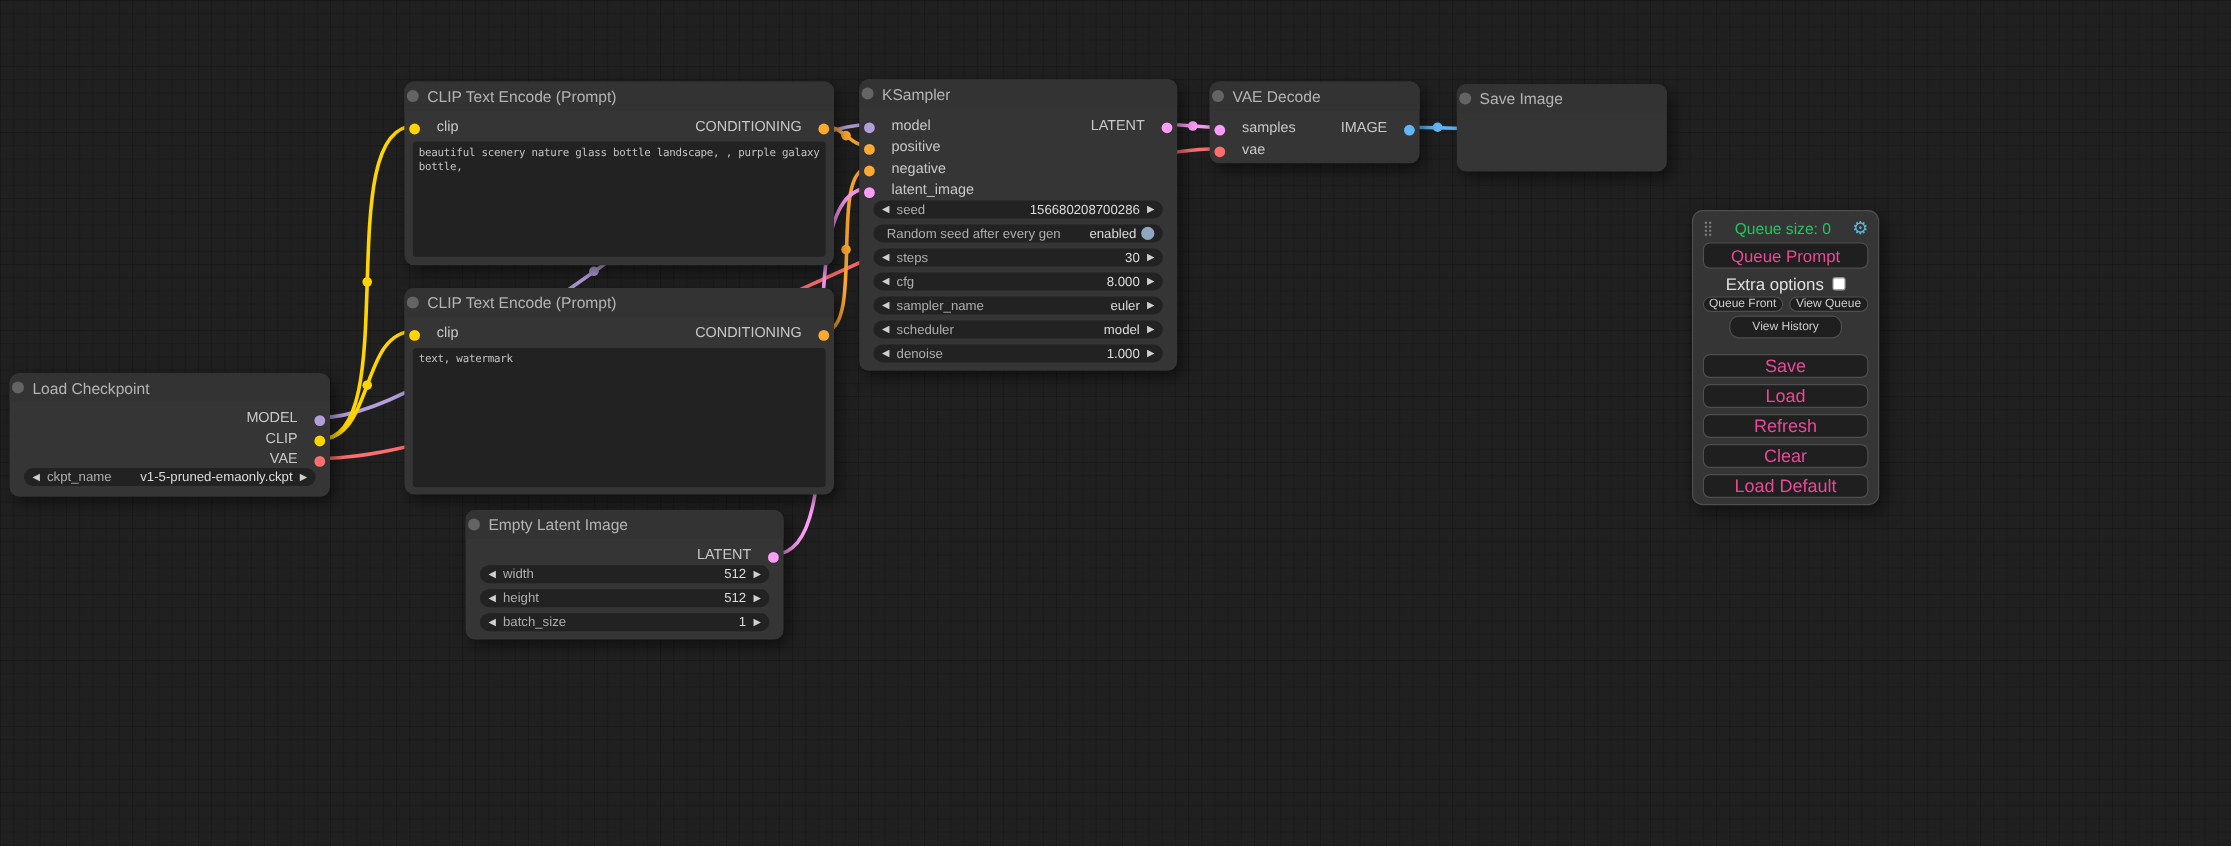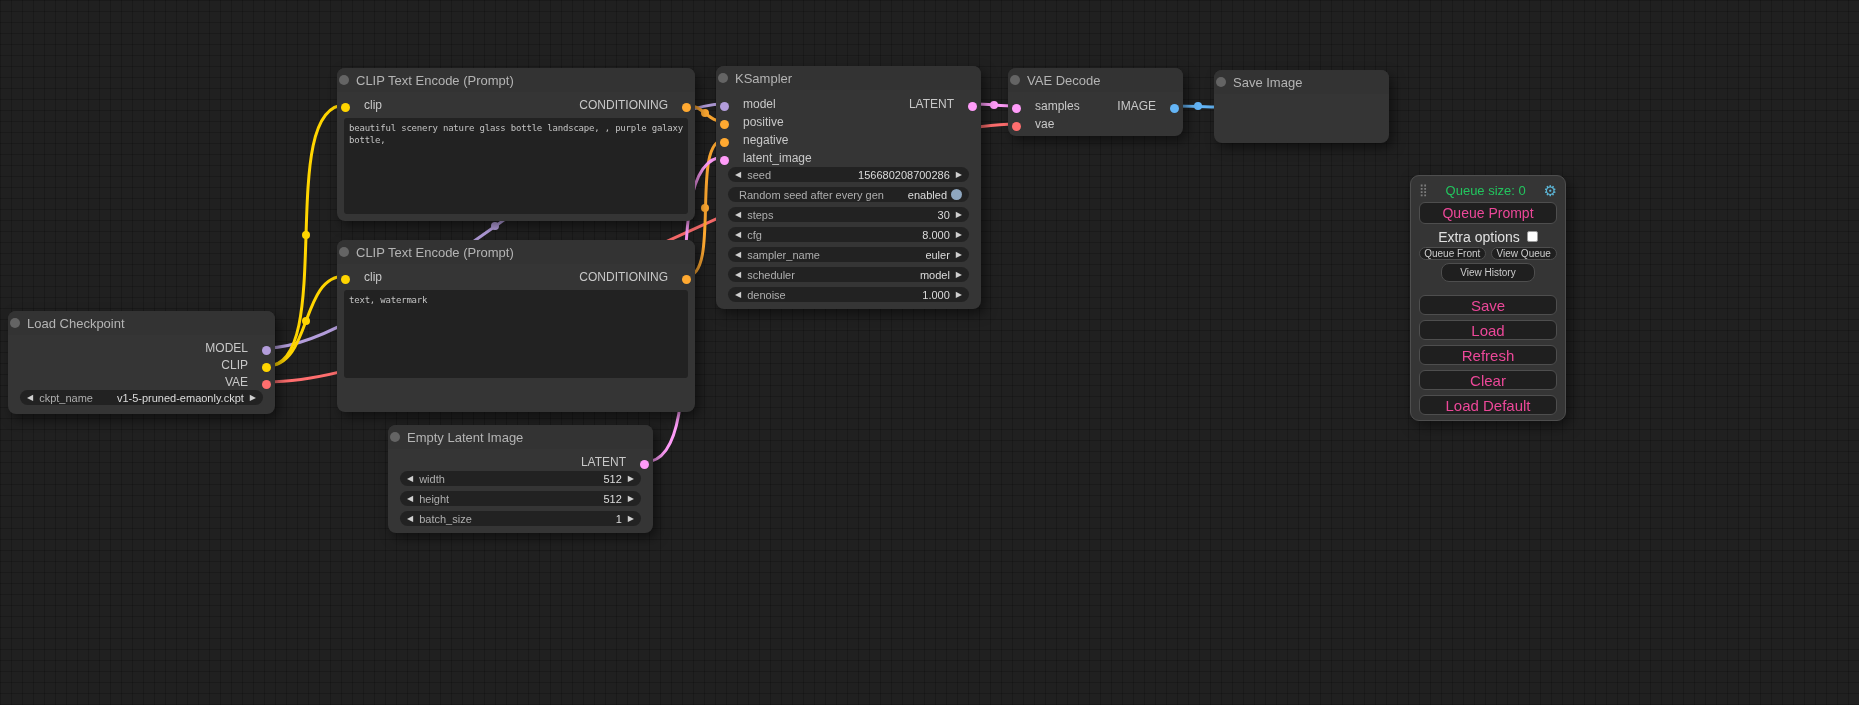--- a/index.html
+++ b/index.html
@@ -153,21 +153,21 @@
     <div class="srow">
       <span class="slot">
         <span class="sdot" style="background: rgb(255, 213, 0);"></span>
         <span class="slabel">clip</span>
       </span>
       <span class="slot">
         <span class="slabel">CONDITIONING</span>
         <span class="sdot" style="background: rgb(255, 169, 49);"></span>
       </span>
     </div>
-    <textarea class="ta" style="height: 88px;">text, watermark</textarea>
+    <textarea class="ta" style="height: 116px;">text, watermark</textarea>
   </div>
 </div>
 
 <div class="node" style="left:388px;top:425px;width:265px;height:108px">
   <div class="ntitle">
     <span class="ndot"></span>
     <span class="ntext">Empty Latent Image</span>
   </div>
   <div class="nbody">
     <div class="srow outonly">

